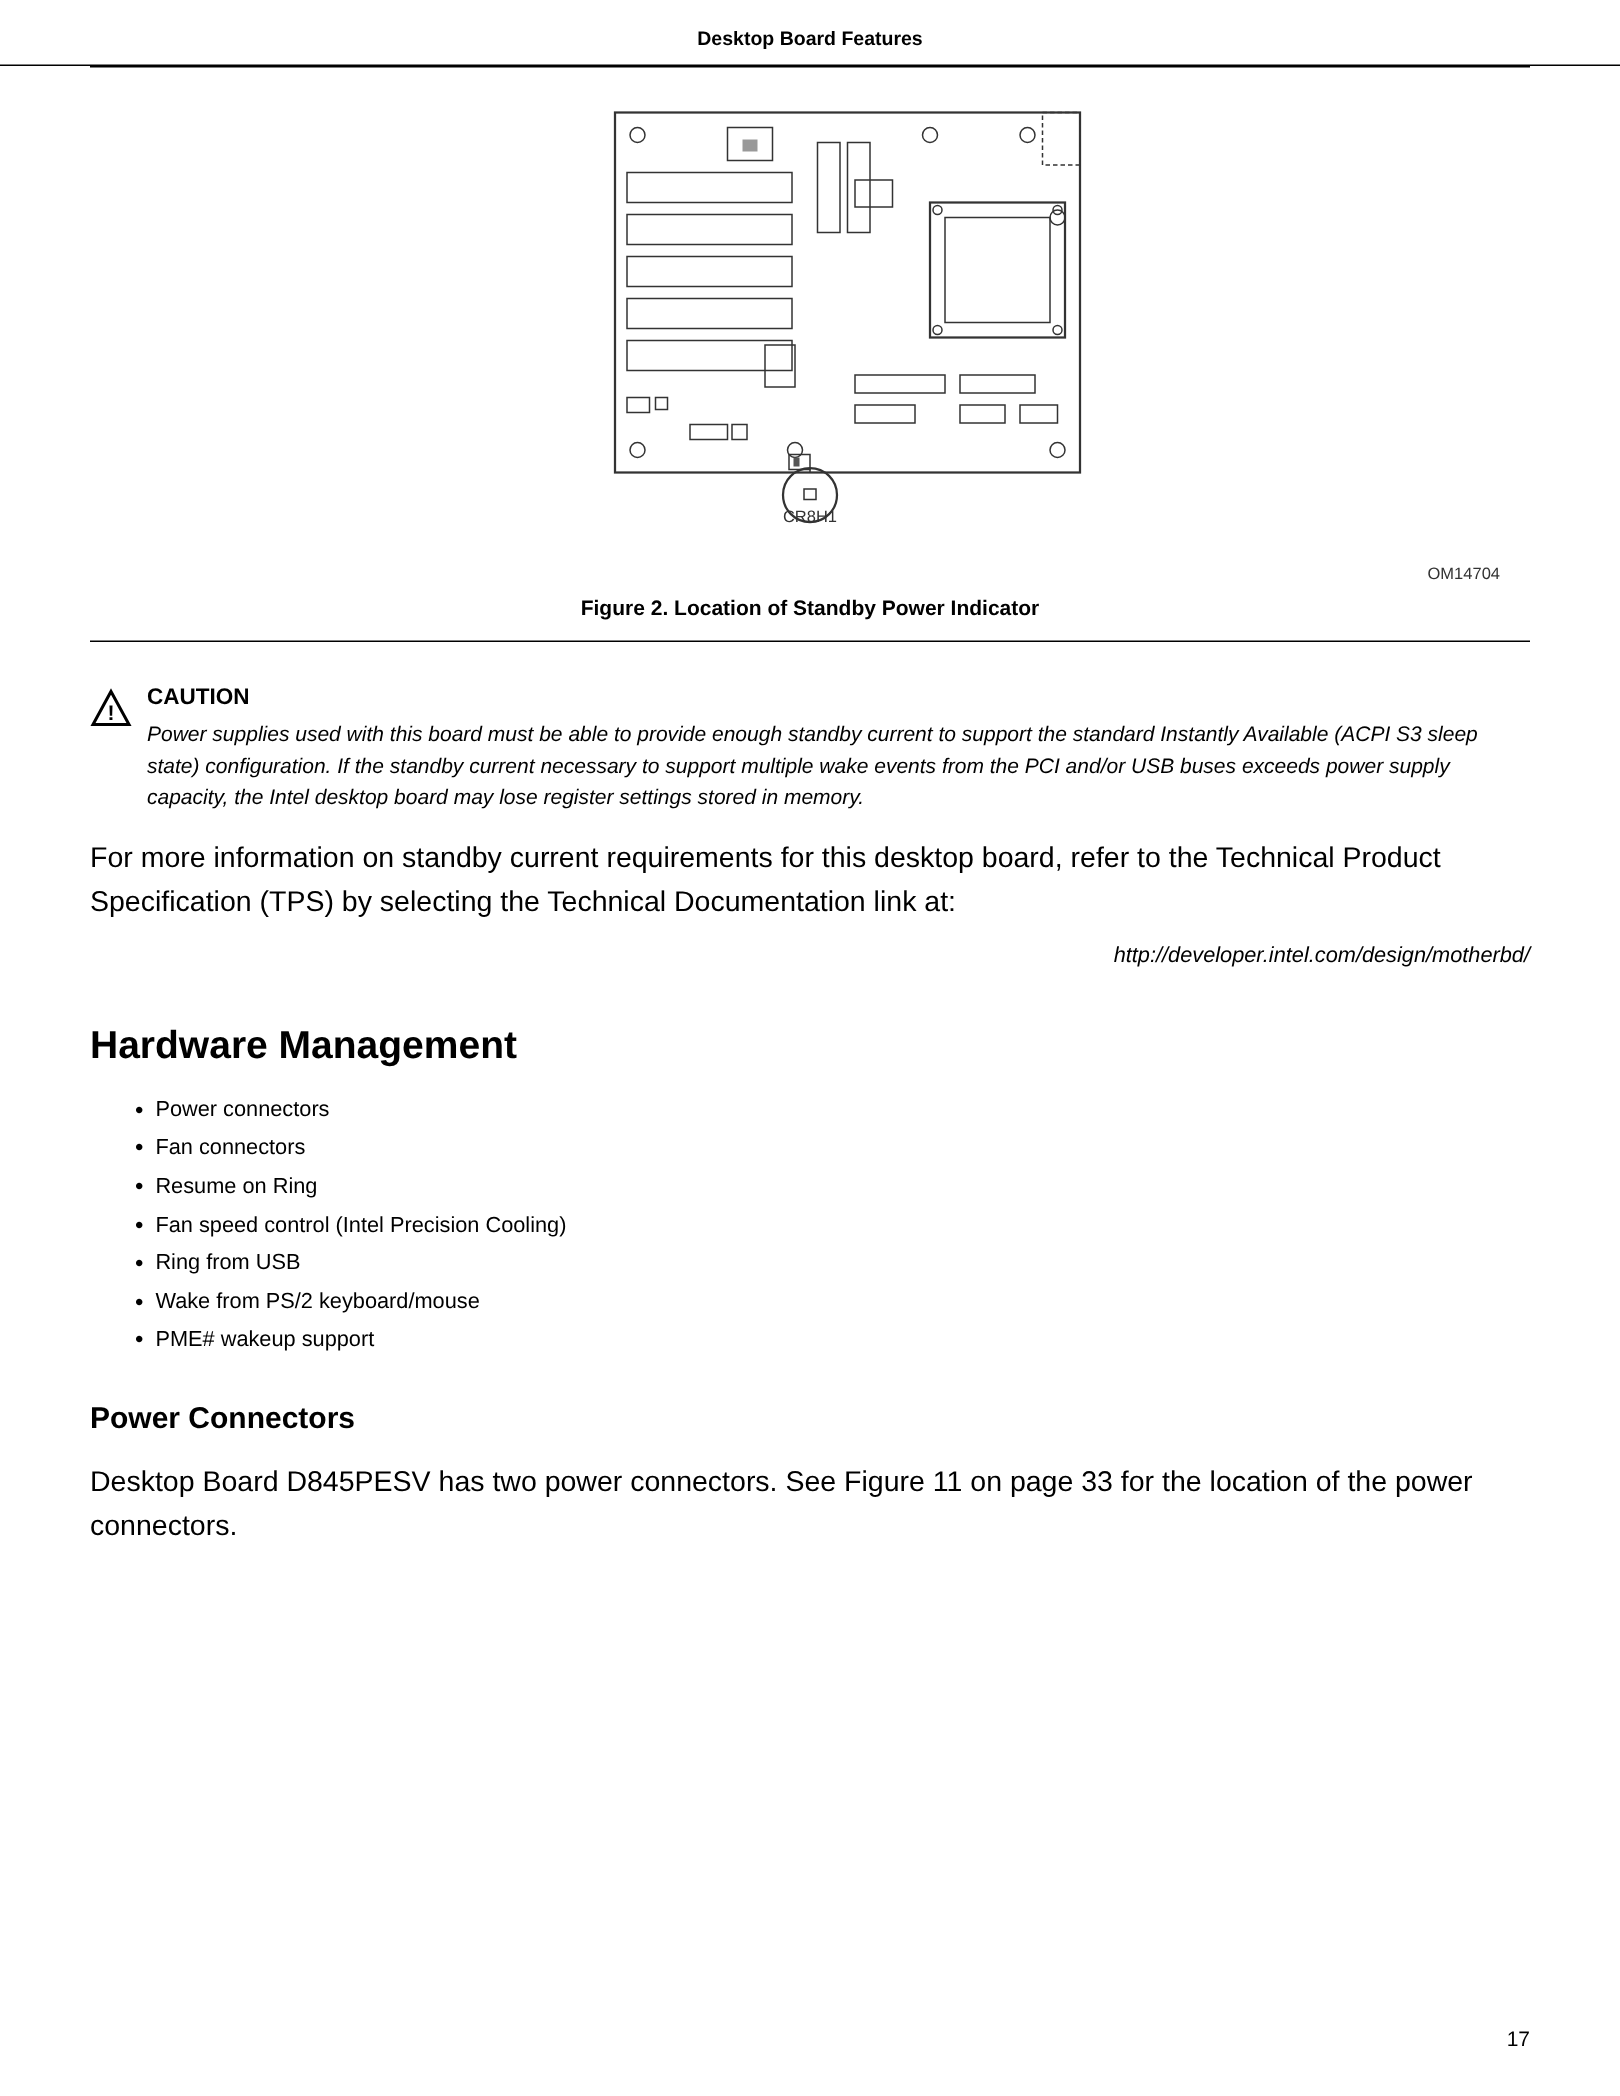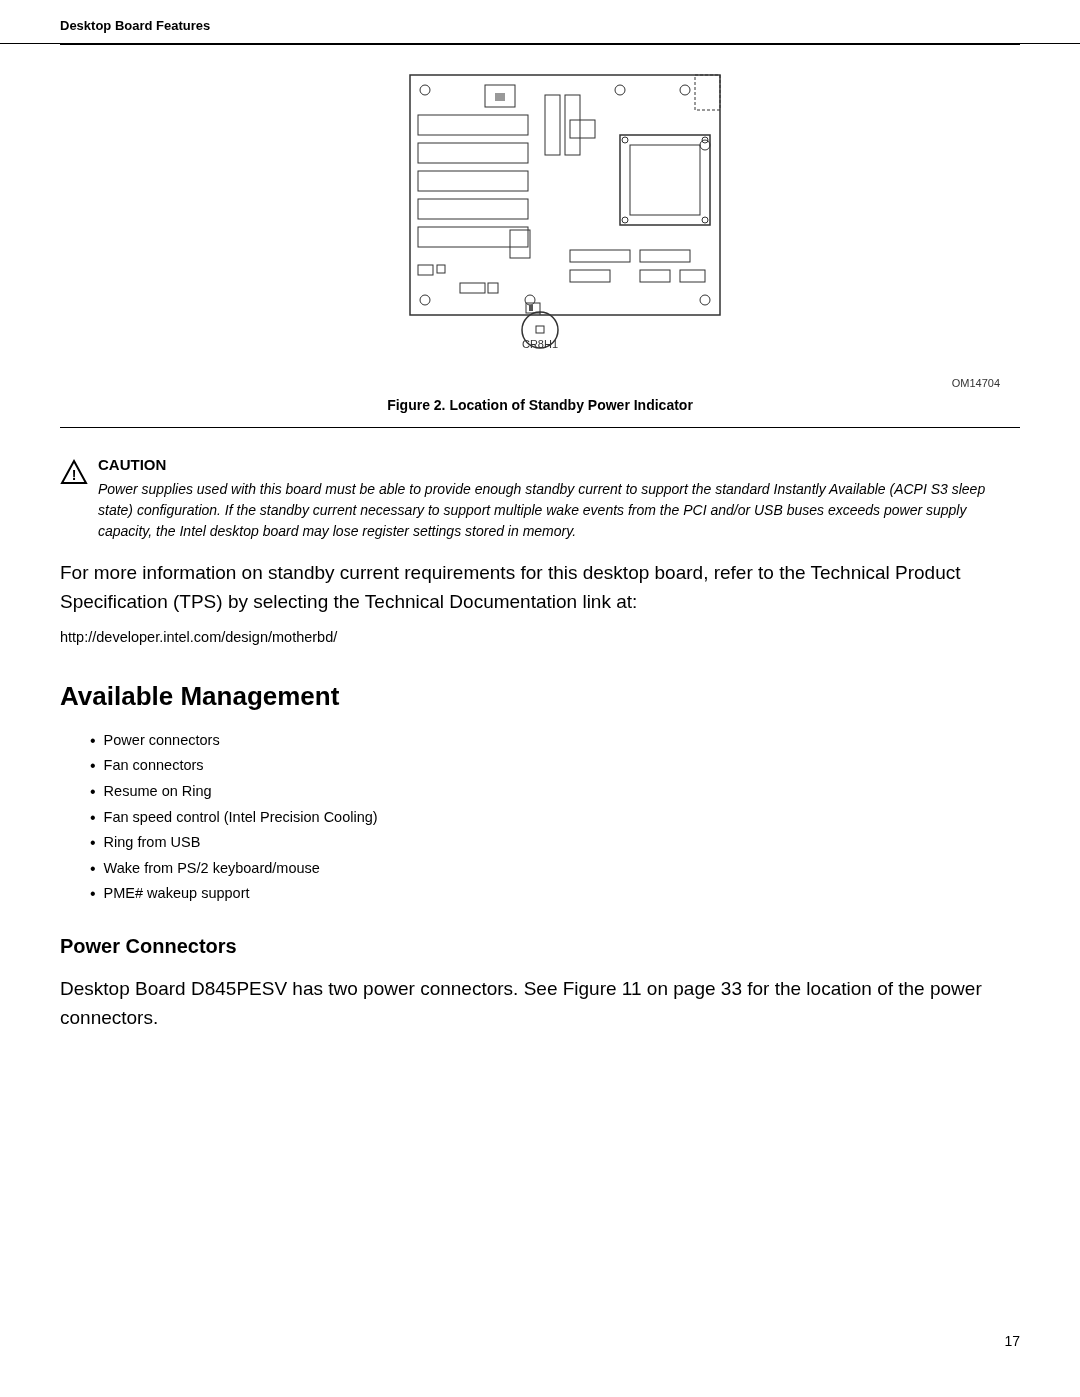--- a/index.html
+++ b/index.html
@@ -8,21 +8,21 @@
       min-height: 1397px;
       background: #ffffff;
       font-family: Arial, Helvetica, sans-serif;
       font-size: 15px;
       color: #000000;
       position: relative;
     }
 
     .page-header {
       display: flex;
-      justify-content: flex-start;
+      justify-content: center;
       padding: 18px 60px 10px 60px;
       border-bottom: 1.5px solid #000;
     }
 
     .page-header-title {
       font-size: 13px;
       font-weight: bold;
     }
 
     .page-content {
@@ -86,21 +86,23 @@
     }
 
     .body-text {
       font-size: 19px;
       line-height: 1.55;
       margin-top: 16px;
     }
 
     .url-text {
       font-size: 14.5px;
+      font-style: italic;
       margin-top: 12px;
+      text-align: right;
     }
 
     
     .hw-section-title {
       font-size: 26px;
       font-weight: bold;
       margin-top: 36px;
       margin-bottom: 16px;
       border-bottom: none;
     }
@@ -130,21 +132,21 @@
     .sub-section-title {
       font-size: 20px;
       font-weight: bold;
       margin-top: 28px;
       margin-bottom: 12px;
     }
 
     
     .page-number {
       position: absolute;
-      bottom: 48px;
+      bottom: 30px;
       right: 60px;
       font-size: 14px;
     }
 
     
     .board-svg {
       width: 420px;
       height: 310px;
     }
   </style>
@@ -244,21 +246,21 @@
     <div class="caution-content">
       <div class="caution-title">CAUTION</div>
       <div class="caution-text">Power supplies used with this board must be able to provide enough standby current to support the standard Instantly Available (ACPI S3 sleep state) configuration.  If the standby current necessary to support multiple wake events from the PCI and/or USB buses exceeds power supply capacity, the Intel desktop board may lose register settings stored in memory.</div>
     </div>
   </div>
 
   <div class="body-text">For more information on standby current requirements for this desktop board, refer to the Technical Product Specification (TPS) by selecting the Technical Documentation link at:</div>
 
   <div class="url-text">http://developer.intel.com/design/motherbd/</div>
 
-  <div class="hw-section-title">Available Management</div>
+  <div class="hw-section-title">Hardware Management</div>
 
   <ul class="bullet-list">
     <li>
         <span>Power connectors</span>
       </li>
     <li>
         <span>Fan connectors</span>
       </li>
     <li>
         <span>Resume on Ring</span>

